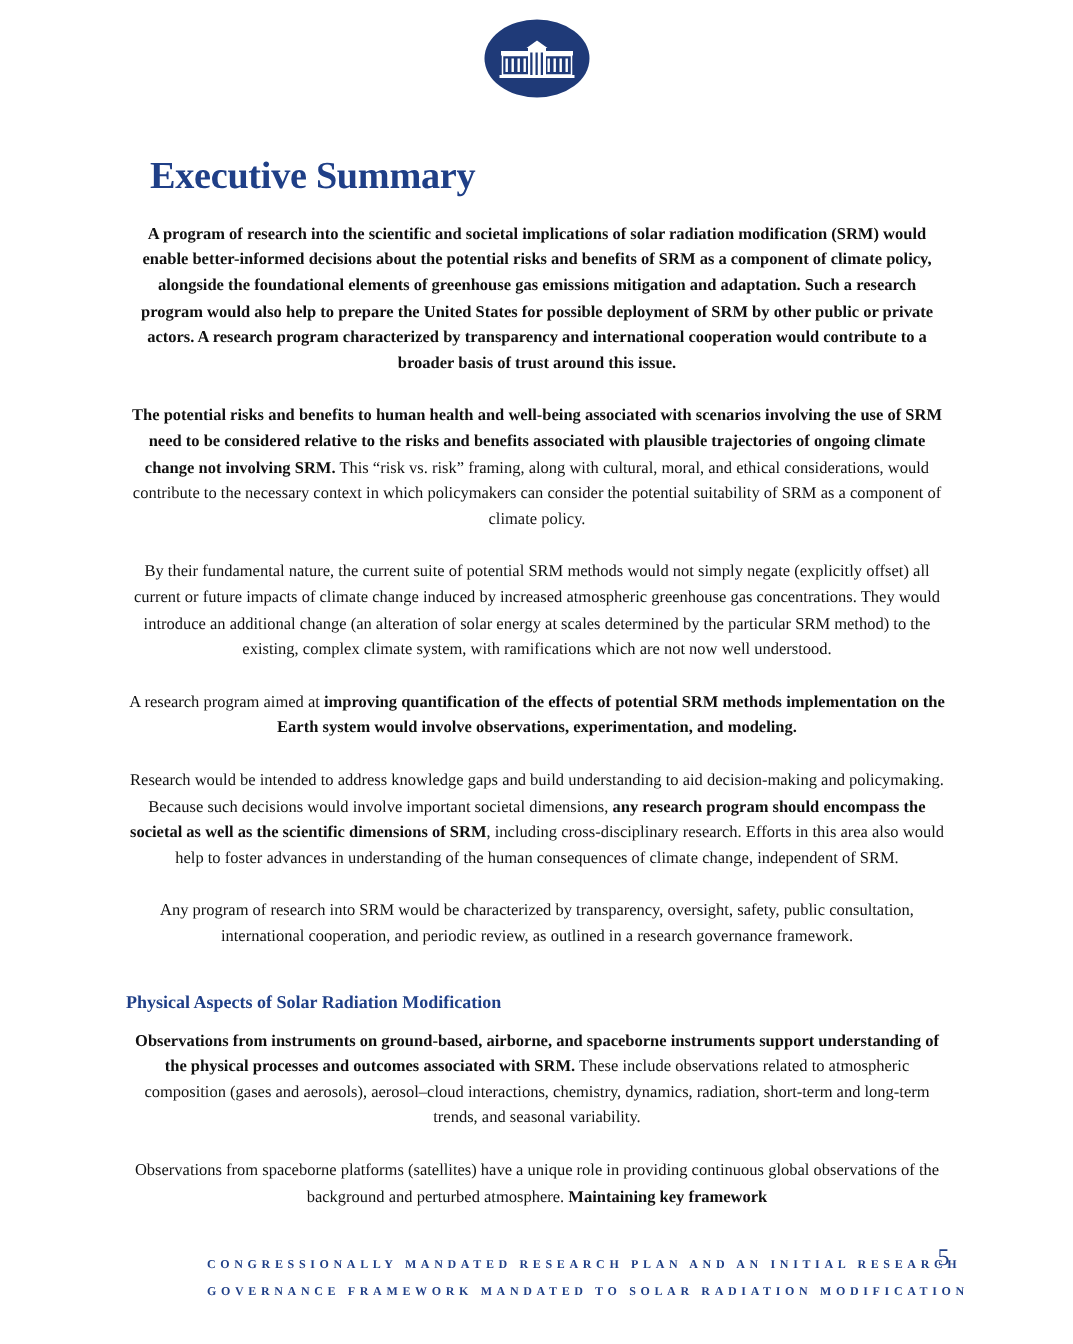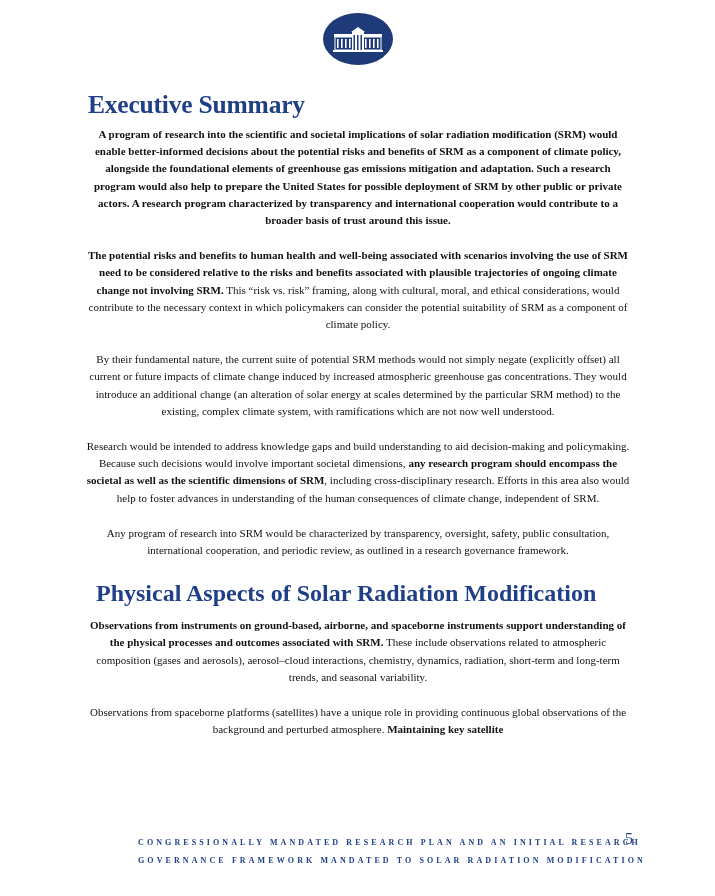--- a/index.html
+++ b/index.html
@@ -1,21 +1,21 @@
 <!DOCTYPE html>
 <html><head>
 <meta charset="utf-8">
 <style>
   html, body { margin:0; padding:0; background:#ffffff; }
   body { width:715px; height:896px; position:relative; overflow:hidden;
          font-family:"Liberation Serif", "DejaVu Serif", serif; color:#111; }
   .logo { position:absolute; left:322px; top:12px; width:72px; height:54px; }
   .content { position:absolute; left:84px; top:86px; width:548px; }
-  h1 { margin:4px; font-size:25.5px; line-height:30px; color:#1f3f87; font-weight:bold; letter-spacing:-0.2px; }
-  h2 { margin:12px; font-size:24px; line-height:24px; color:#1f3f87; font-weight:bold; }
+  h1 { margin:16px; font-size:25.5px; line-height:30px; color:#1f3f87; font-weight:bold; letter-spacing:-0.2px; }
+  h2 { margin:0; font-size:12px; line-height:24px; color:#1f3f87; font-weight:bold; }
   p { margin:0; font-size:11px; line-height:17.2px; text-align:center; }
   .p-exec1 { margin-top:6px; }
   .gap { margin-top:18px; }
   .h2wrap { margin-top:22px; }
   .footer { position:absolute; left:138px; top:834px; width:470px;
             font-size:8px; letter-spacing:3.1px; color:#1f3f87; font-weight:bold;
             line-height:18px; white-space:nowrap; }
   .pagenum { position:absolute; left:625px; top:830px; font-size:16px; color:#1f3f87; }
 </style>
 </head>
@@ -44,29 +44,30 @@
       <rect x="38.5" y="23" width="1.5" height="15"></rect>
   </g>
 </svg>
 
 <div class="content">
   <h1>Executive Summary</h1>
   <div id="sec0">
       <p class="p-exec1"><b>A program of research into the scientific and societal implications of solar radiation modification (SRM) would enable better-informed decisions about the potential risks and benefits of SRM as a component of climate policy, alongside the foundational elements of greenhouse gas emissions mitigation and adaptation. Such a research program would also help to prepare the United States for possible deployment of SRM by other public or private actors. A research program characterized by transparency and international cooperation would contribute to a broader basis of trust around this issue.</b></p>
       <p class="gap"><b>The potential risks and benefits to human health and well-being associated with scenarios involving the use of SRM need to be considered relative to the risks and benefits associated with plausible trajectories of ongoing climate change not involving SRM.</b><span> This “risk vs. risk” framing, along with cultural, moral, and ethical considerations, would contribute to the necessary context in which policymakers can consider the potential suitability of SRM as a component of climate policy.</span></p>
       <p class="gap"><span>By their fundamental nature, the current suite of potential SRM methods would not simply negate (explicitly offset) all current or future impacts of climate change induced by increased atmospheric greenhouse gas concentrations. They would introduce an additional change (an alteration of solar energy at scales determined by the particular SRM method) to the existing, complex climate system, with ramifications which are not now well understood.</span></p>
+      <p class="gap"><span>A research program aimed at </span><b>improving quantification of the effects of potential SRM methods implementation on the Earth system would involve observations, experimentation, and modeling.</b></p>
       <p class="gap"><span>Research would be intended to address knowledge gaps and build understanding to aid decision-making and policymaking. Because such decisions would involve important societal dimensions, </span><b>any research program should encompass the societal as well as the scientific dimensions of SRM</b><span>, including cross-disciplinary research. Efforts in this area also would help to foster advances in understanding of the human consequences of climate change, independent of SRM.</span></p>
       <p class="gap"><span>Any program of research into SRM would be characterized by transparency, oversight, safety, public consultation, international cooperation, and periodic review, as outlined in a research governance framework.</span></p>
     </div>
   <div class="h2wrap">
     <h2>Physical Aspects of Solar Radiation Modification</h2>
   </div>
   <div id="sec1">
       <p class="p-exec1"><b>Observations from instruments on ground-based, airborne, and spaceborne instruments support understanding of the physical processes and outcomes associated with SRM.</b><span> These include observations related to atmospheric composition (gases and aerosols), aerosol–cloud interactions, chemistry, dynamics, radiation, short-term and long-term trends, and seasonal variability.</span></p>
-      <p class="gap"><span>Observations from spaceborne platforms (satellites) have a unique role in providing continuous global observations of the background and perturbed atmosphere. </span><b>Maintaining key satellite</b></p>
+      <p class="gap"><span>Observations from spaceborne platforms (satellites) have a unique role in providing continuous global observations of the background and perturbed atmosphere. </span><b>Maintaining key framework</b></p>
     </div>
 </div>
 
 <div class="footer">
   <div>CONGRESSIONALLY MANDATED RESEARCH PLAN AND AN INITIAL RESEARCH</div>
   <div>GOVERNANCE FRAMEWORK MANDATED TO SOLAR RADIATION MODIFICATION</div>
 </div>
 <div class="pagenum">5</div>
 
 </body></html>

